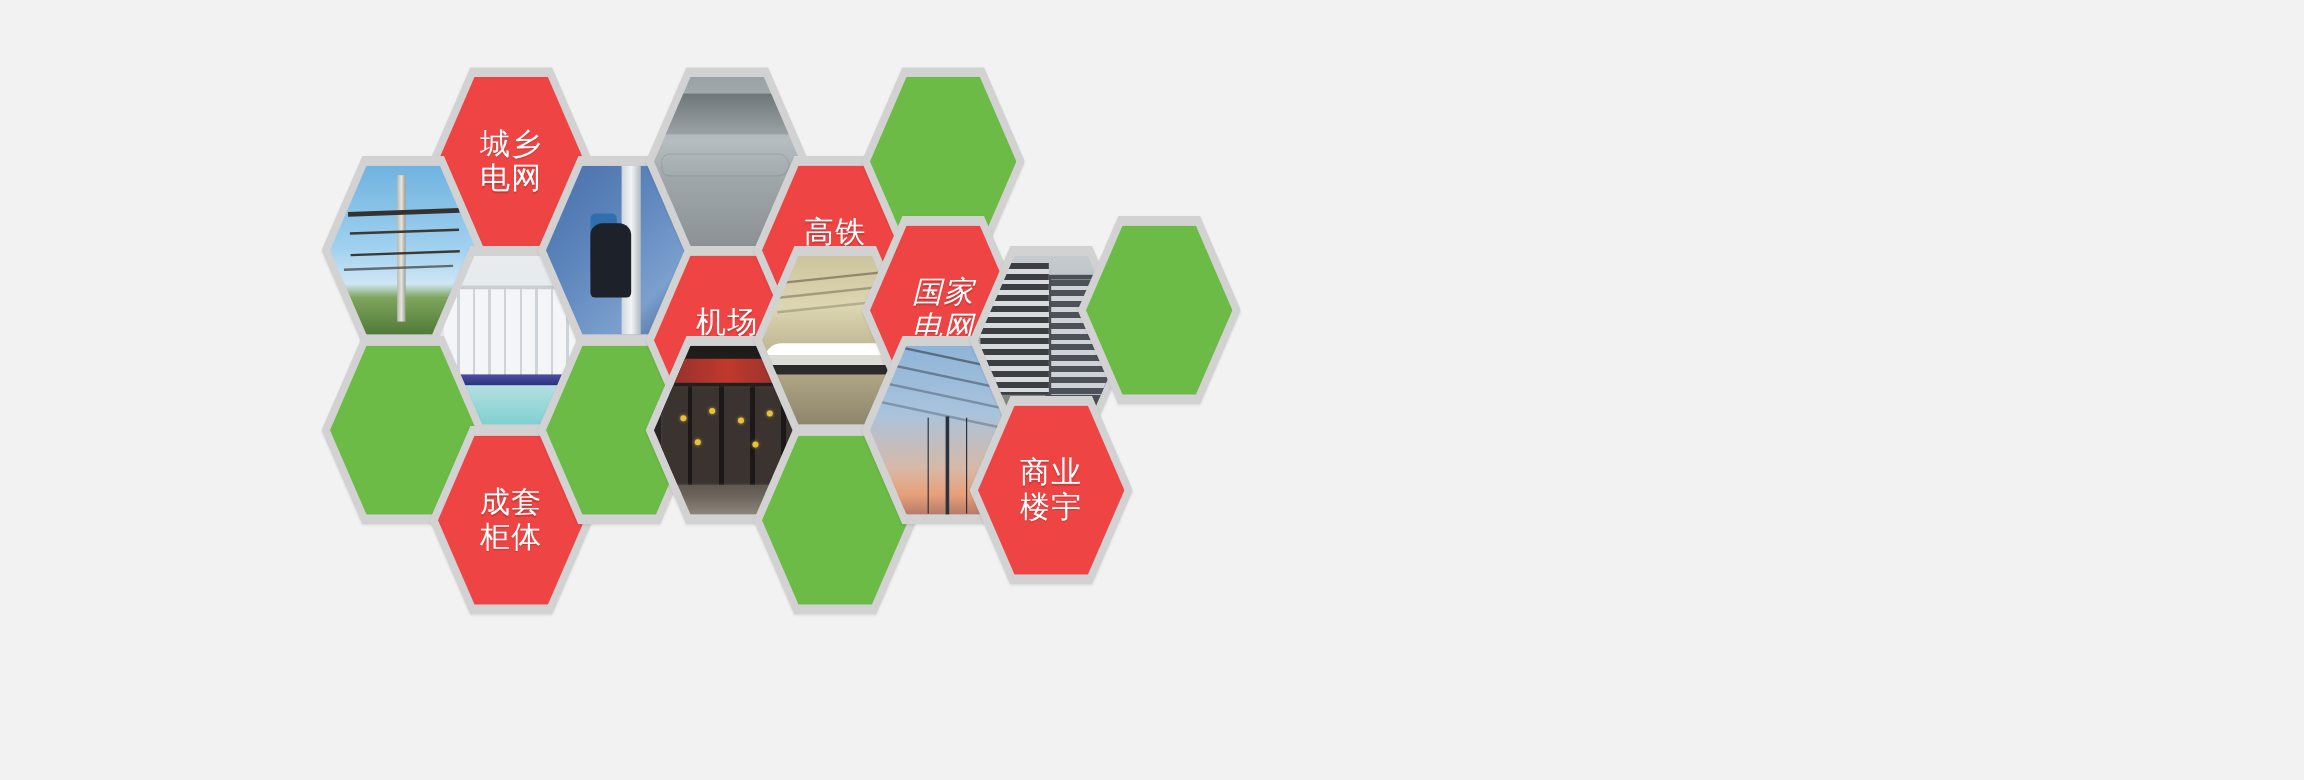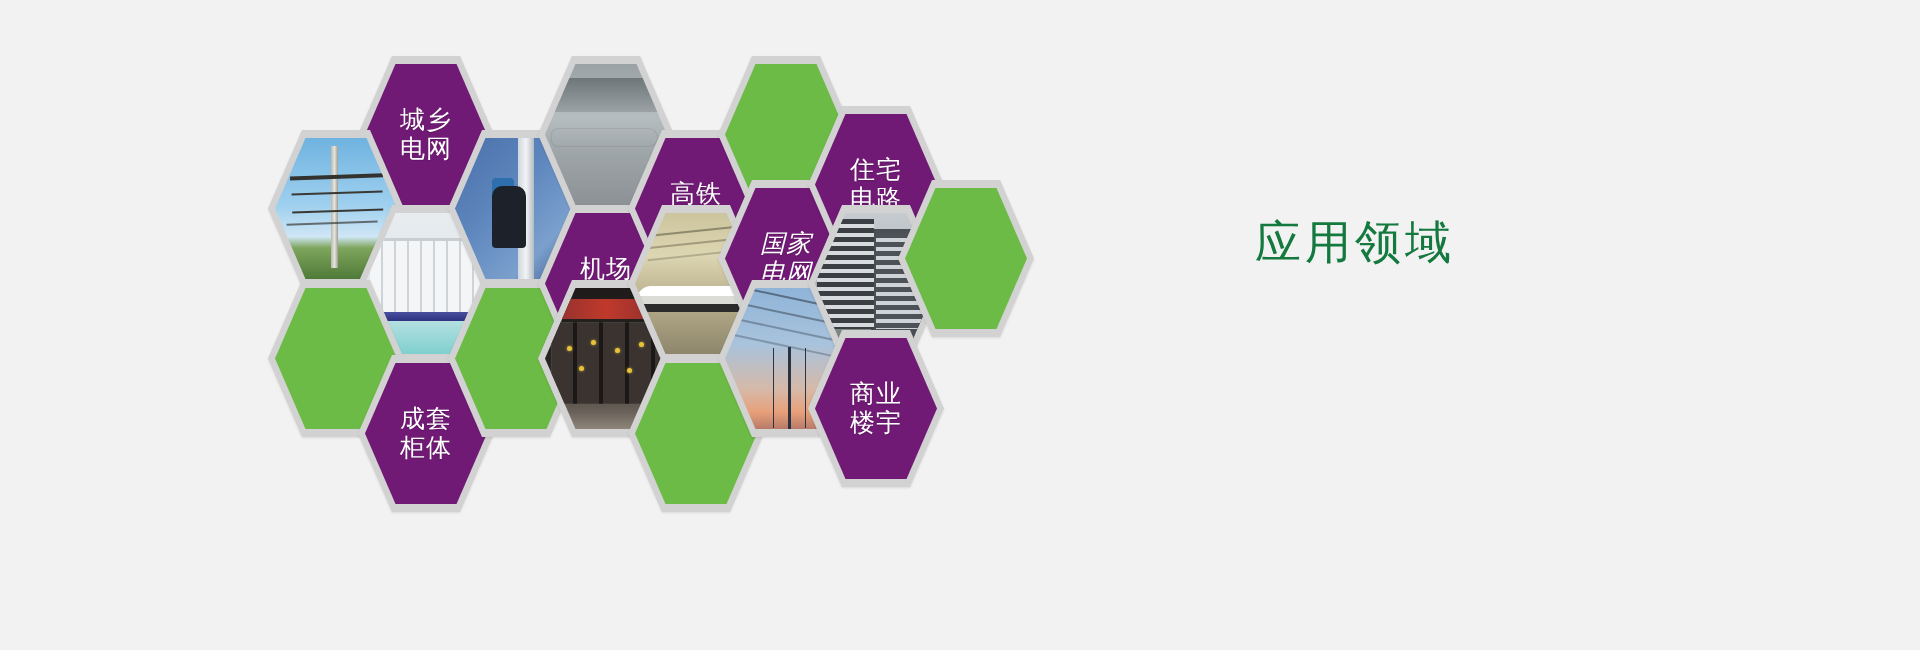--- a/index.html
+++ b/index.html
@@ -27,21 +27,21 @@
     clip-path:polygon(25% 0%,75% 0%,100% 50%,75% 100%,25% 100%,0% 50%);
   }
   .hexinner{
     position:absolute;
     left:7px;top:8px;right:7px;bottom:8px;
     -webkit-clip-path:polygon(25% 0%,75% 0%,100% 50%,75% 100%,25% 100%,0% 50%);
     clip-path:polygon(25% 0%,75% 0%,100% 50%,75% 100%,25% 100%,0% 50%);
     overflow:hidden;
     display:flex;align-items:center;justify-content:center;
   }
-  .hexinner.dark{background:#701a75;}
+  .hexinner.dark{background:#ef4444;}
   .hexinner.light{background:#6cbb46;}
 
   .hexlabel{
     position:relative;z-index:3;
     color:#ffffff;
     font-size:25px;
     line-height:1.14;
     text-align:center;
     letter-spacing:1px;
     white-space:pre-line;
@@ -284,43 +284,35 @@
           <div class="hexlabel">国家
 电网</div>
         </div>
       </div>
       <div class="hexwrap" style="left: 718px; top: 280px;">
         <div class="hexouter"></div>
         <div class="hexinner ">
           <div class="photo ph-pylon"></div>
         </div>
       </div>
-      <div class="hexwrap" style="left: 808px; top: 106px;">
-        <div class="hexouter"></div>
-        <div class="hexinner dark">
-          <div class="hexlabel">住宅
-电路</div>
-        </div>
-      </div>
       <div class="hexwrap" style="left: 808px; top: 205px;">
         <div class="hexouter"></div>
         <div class="hexinner ">
           <div class="photo ph-building"></div>
         </div>
       </div>
       <div class="hexwrap" style="left: 808px; top: 330px;">
         <div class="hexouter"></div>
         <div class="hexinner dark">
           <div class="hexlabel">商业
 楼宇</div>
         </div>
       </div>
       <div class="hexwrap" style="left: 898px; top: 180px;">
         <div class="hexouter"></div>
         <div class="hexinner light"></div>
       </div>
     </div>
 
   <div class="titleblock">
-    <div class="title-cn">应用领域</div>
   </div>
 
 </div>
 
 </body></html>

